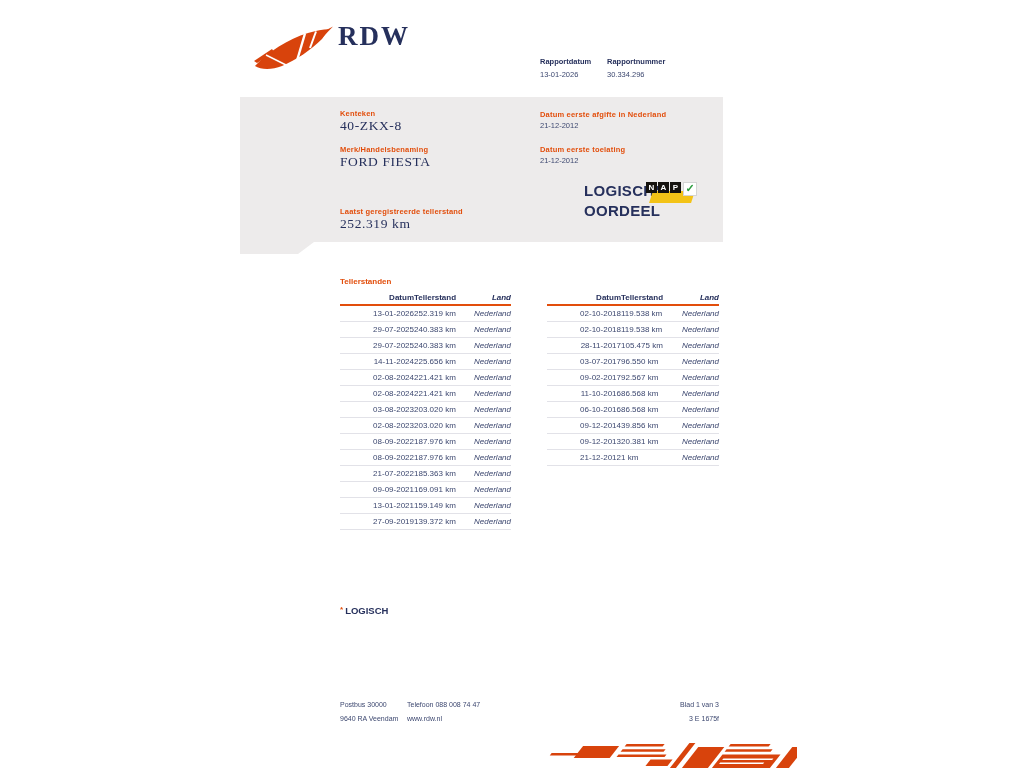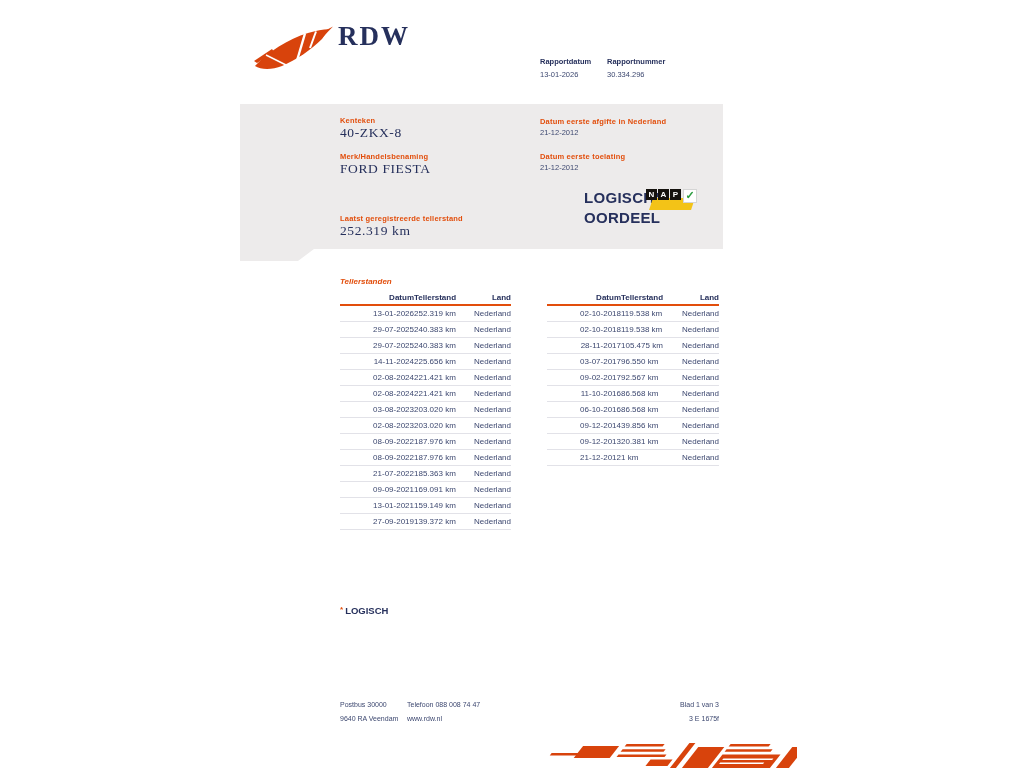--- a/index.html
+++ b/index.html
@@ -8,47 +8,47 @@
   .abs{position:absolute;}
 
   
   .rdw-wordmark{font-family:"Liberation Serif",serif;font-weight:bold;font-size:27px;
                 letter-spacing:2px;color:var(--navy);}
   .doc-title{font-family:"Liberation Serif",serif;font-weight:bold;font-size:19px;color:var(--orange);}
   .meta-label{font-size:7.5px;font-weight:bold;color:var(--navy);}
   .meta-value{font-size:7.5px;color:var(--navy_soft);margin-top:4px;}
 
   
-  .panel{left:240px;top:104px;width:549px;height:157px;background:var(--panel);
+  .panel{left:240px;top:97px;width:549px;height:157px;background:var(--panel);
          clip-path:polygon(0 0,483px 0,483px 145px,74px 145px,58px 157px,0 157px);}
   .f-label{font-size:7.5px;font-weight:bold;color:var(--orange);letter-spacing:0.2px;}
   .f-value-lg{font-family:"Liberation Serif",serif;font-size:13.5px;color:var(--navy);letter-spacing:0.6px;}
   .f-value-sm{font-size:7.5px;color:var(--navy_soft);}
   .oordeel{font-size:15px;font-weight:900;letter-spacing:0.3px;line-height:20px;color:var(--navy);margin-left:44px;}
 
   
   .nap{width:52px;height:23px;}
   .nap-yellow{position:absolute;left:5px;top:9px;width:42px;height:12px;
               transform:skewX(-18deg);background:var(--nap_yellow);}
   .nap-letter{position:absolute;top:0;width:11px;height:11px;background:#15120e;color:#fff;
               font-size:8px;font-weight:bold;display:flex;align-items:center;justify-content:center;}
   .nap-check{position:absolute;left:37px;top:0;width:12px;height:12px;background:#fff;
              border:1px solid #d5d5d5;color:var(--nap_green);font-size:11px;font-weight:900;
              line-height:11px;text-align:center;}
 
   
-  .section-heading{font-size:8px;font-weight:bold;color:var(--orange);font-style:italic;}
+  .section-heading{font-size:8px;font-weight:bold;color:var(--orange);}
   .ts-table{position:absolute;}
   .t-head{display:flex;align-items:flex-end;height:12px;padding-bottom:2px;
           border-bottom:2px solid var(--orange);font-size:8px;font-weight:bold;color:var(--navy);}
   .trow{display:flex;align-items:center;height:15px;border-bottom:1px solid #e2e2e8;
         font-size:8px;color:var(--navy_soft);}
   .c-date{width:66px;text-align:right;padding-left:8px;}
   .c-value{width:50px;text-align:left;}
-  .c-land{flex:1;text-align:right;}
+  .c-land{flex:1;text-align:right;font-style:italic;}
 
   
   .fn-head{font-size:9.5px;font-weight:900;color:var(--navy);}
   .fn-ast{color:var(--orange);font-weight:900;font-size:8px;vertical-align:2px;margin-right:2px;}
   .fn-text{width:392px;font-size:8px;line-height:13px;color:var(--orange_text);}
 
   
   .foot{font-size:7px;color:var(--navy_soft);line-height:14px;}
   .foot-right{text-align:right;}
 </style>

